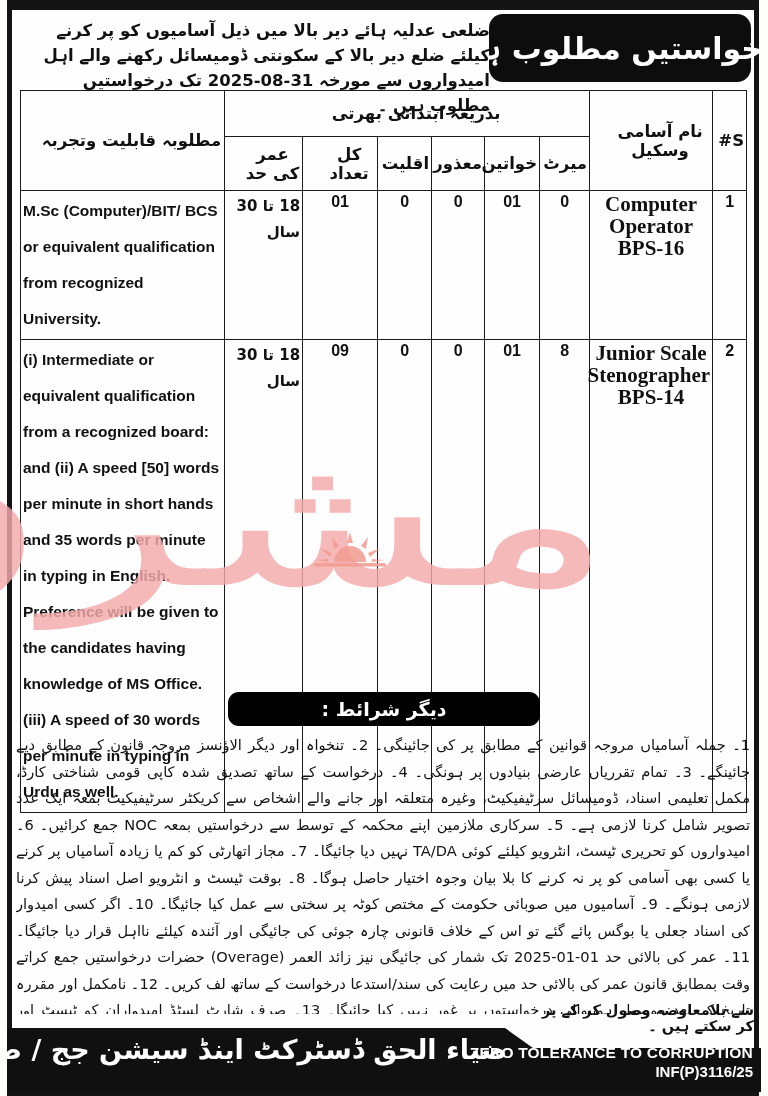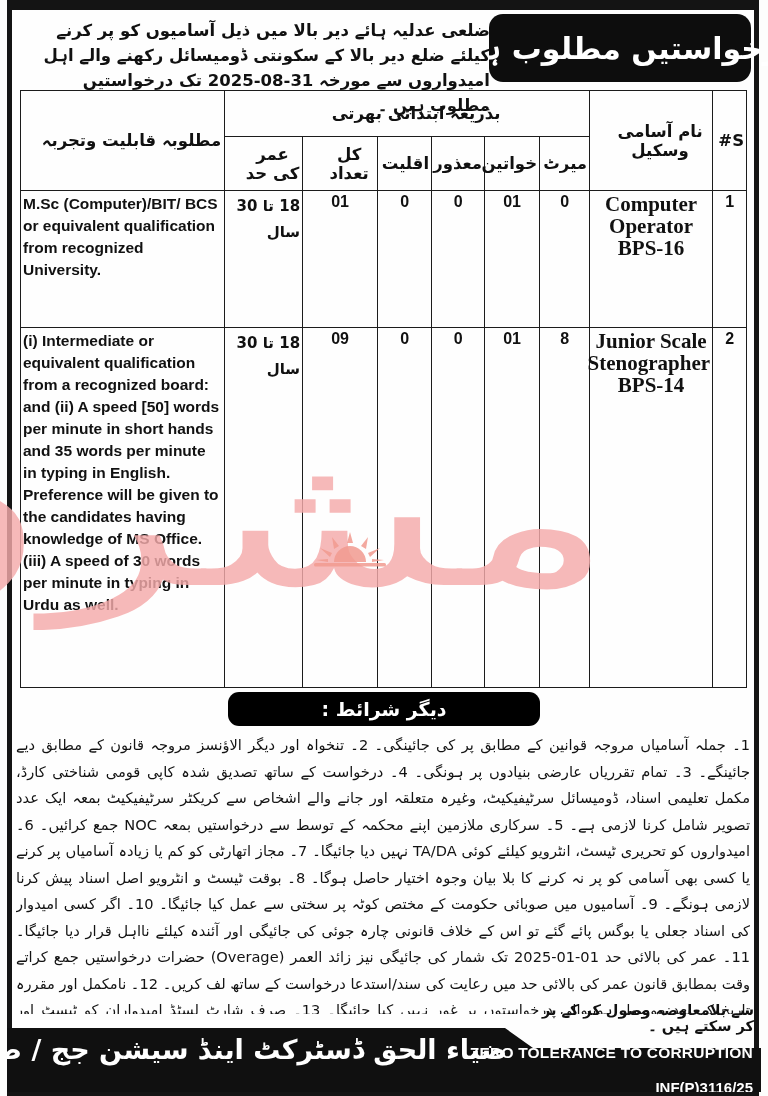--- a/index.html
+++ b/index.html
@@ -17,21 +17,21 @@
   
   table.jobs{position:absolute;left:8px;top:80px;width:726px;height:598px;border-collapse:collapse;
              direction:rtl;table-layout:fixed;}
   table.jobs th,table.jobs td{border:1.6px solid #1c1c1c;padding:2px;vertical-align:top;color:#111;}
   table.jobs th{font-weight:bold;font-size:16.5px;vertical-align:middle;text-align:center;padding-left:20px;}
   td.num{font-family:"Liberation Sans",sans-serif;font-size:16px;font-weight:bold;
          text-align:center;padding-top:14px;}
   td.post{font-family:Liberation Serif, serif;font-size:21px;font-weight:bold;
           text-align:center;padding-top:12px;line-height:22px;}
   td.qual{font-family:"Liberation Sans",sans-serif;font-size:15.5px;font-weight:bold;
-          direction:ltr;text-align:left;padding:8px 4px 0 2px;line-height:22px;margin-left:34px;}
+          direction:ltr;text-align:left;padding:8px 4px 0 2px;line-height:36px;margin-left:34px;}
   td.age{text-align:right;font-size:15px;font-weight:bold;padding-top:12px;line-height:26px;}
   
   .sharait-box{position:absolute;left:216px;top:682px;width:312px;height:34px;background:#000000;
                border-radius:11px;color:#fff;display:flex;align-items:center;justify-content:center;
                font-size:19px;font-weight:bold;direction:rtl;}
   .conditions{position:absolute;left:4px;top:722px;width:734px;height:282px;direction:rtl;
               text-align:justify;font-size:14.6px;line-height:26.5px;color:#121212;overflow:hidden;}
   
   .watermark{position:absolute;left:55px;top:415px;width:360px;font-size:185px;line-height:1.15;
              color:#f5abab;opacity:.82;transform:scale(1.55,1);transform-origin:left center;
@@ -40,21 +40,21 @@
   
   .footer{position:absolute;left:7px;top:1028px;width:754px;height:64px;background:#101010;z-index:5;
           clip-path:polygon(0 0,498px 0,526px 20px,754px 20px,754px 64px,0 64px);}
   .signature{position:absolute;left:8px;top:6px;width:492px;text-align:center;direction:rtl;
              color:#fff;font-size:27px;font-weight:bold;white-space:nowrap;}
   .tail-line{position:absolute;left:520px;top:1002px;width:234px;direction:rtl;text-align:right;
              font-size:14.5px;font-weight:bold;color:#111;z-index:6;}
   .slogan-wrap{position:absolute;right:8px;top:16px;text-align:right;color:#fff;
                font-family:"Liberation Sans",sans-serif;}
   .slogan{font-size:15.5px;font-weight:bold;letter-spacing:.2px;}
-  .ref{font-size:15px;font-weight:bold;margin-top:17px;}
+  .ref{font-size:15px;font-weight:bold;margin-top:1px;}
 </style>
 </head>
 <body>
 
 <div class="canvas">
 
   <div class="ad-frame">
 
     <div class="title-box">
       <span>درخواستیں مطلوب ہیں</span>

